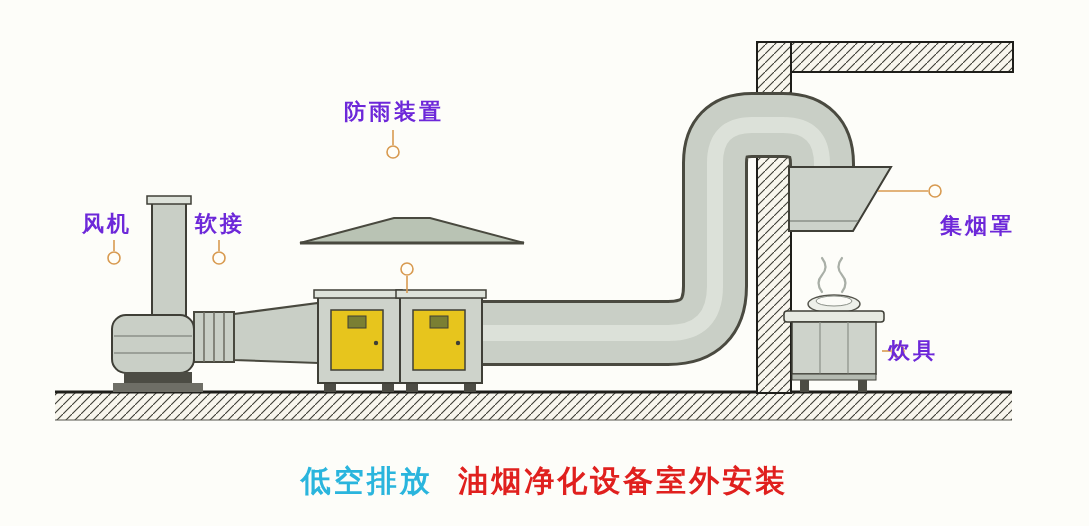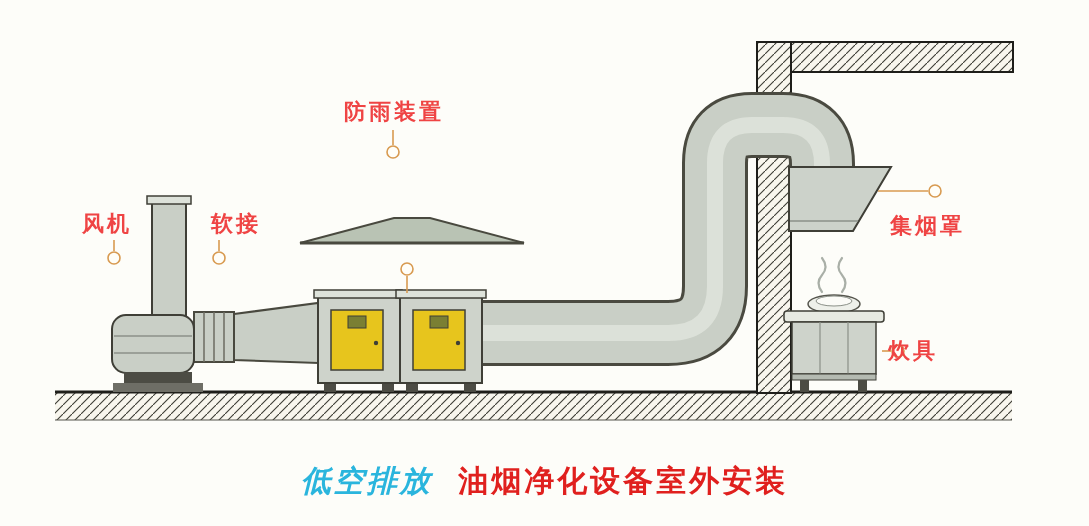--- a/index.html
+++ b/index.html
@@ -2,28 +2,28 @@
 <html><head>
 <meta charset="utf-8">
 <style>
   html,body{margin:0;padding:0;background:#ffffff;}
   .stage{
     position:relative;width:1089px;height:526px;background:#fdfdf9;overflow:hidden;
     font-family:"Liberation Sans","DejaVu Sans",sans-serif;
   }
   .stage svg{position:absolute;left:0;top:0;display:block;}
   .label{
-    position:absolute;font-size:22px;font-weight:700;color:#ef4444;
+    position:absolute;font-size:22px;font-weight:700;color:#6d28d9;
     letter-spacing:3px;white-space:nowrap;
   }
   .caption{
     position:absolute;left:0;right:0;top:461px;text-align:center;
     font-size:30px;font-weight:700;letter-spacing:3px;white-space:nowrap;
   }
-  .cap-hl{color:#2ab5dd;font-style:italic;}
+  .cap-hl{color:#2ab5dd;}
   .cap-main{color:#e0201e;margin-left:14px;}
 </style>
 </head>
 <body>
 
 <div class="stage">
 
   <svg width="1089" height="526" viewBox="0 0 1089 526">
     <defs>
       <pattern id="hatch" width="9" height="9" patternUnits="userSpaceOnUse">
@@ -121,23 +121,23 @@
       <circle cx="407" cy="269" r="6" fill="#fffef8"></circle>
       <line x1="407" y1="276" x2="407" y2="293"></line>
       <line x1="878" y1="191" x2="928" y2="191"></line>
       <circle cx="935" cy="191" r="6" fill="#fffef8"></circle>
       <line x1="882" y1="351" x2="891" y2="351"></line>
       <circle cx="898" cy="351" r="6" fill="#fffef8"></circle>
     </g>
   </svg>
 
   <div class="label" style="left:82px;  top:209px">风机</div>
-  <div class="label" style="left:211px; top:209px">软接</div>
+  <div class="label" style="left:195px; top:209px">软接</div>
   <div class="label" style="left:344px; top:97px">防雨装置</div>
-  <div class="label" style="left:890px; top:211px">集烟罩</div>
+  <div class="label" style="left:940px; top:211px">集烟罩</div>
   <div class="label" style="left:888px; top:336px">炊具</div>
 
   <div class="caption">
     <span class="cap-hl">低空排放</span>
     <span class="cap-main">油烟净化设备室外安装</span>
   </div>
 
 </div>
 
 </body></html>

